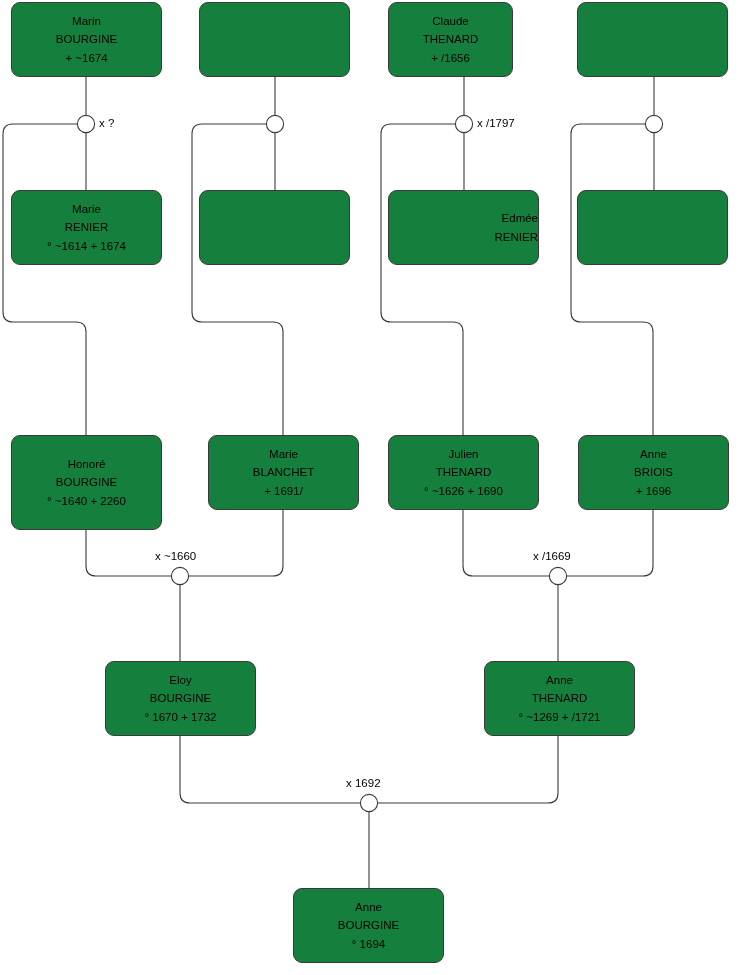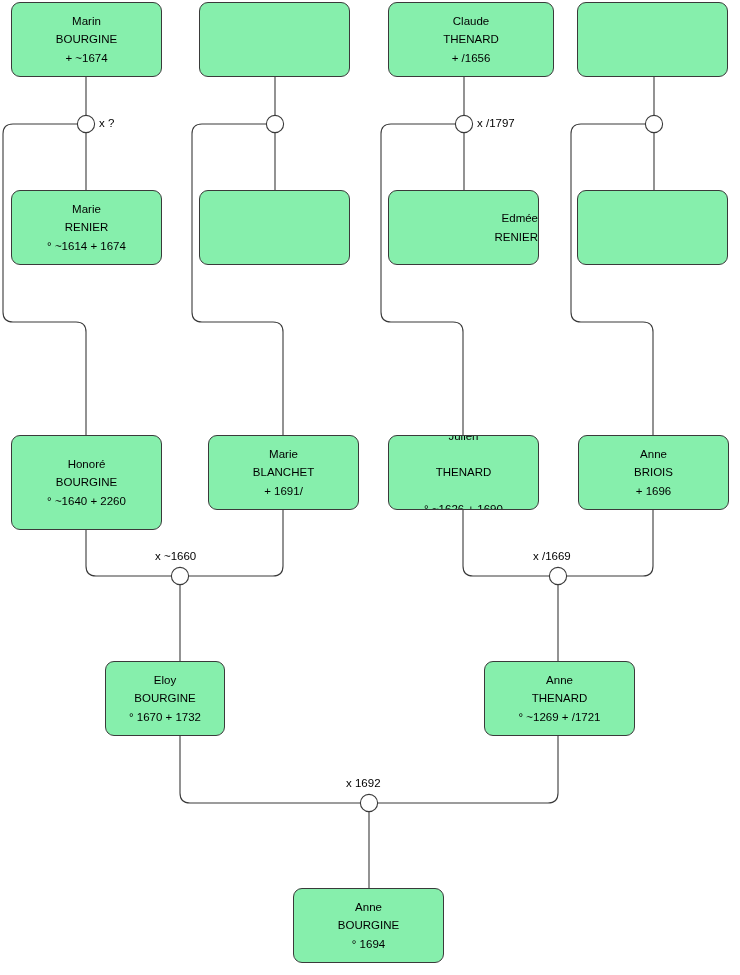--- a/index.html
+++ b/index.html
@@ -23,21 +23,21 @@
     top: 0;
     width: 740px;
     height: 975px;
     pointer-events: none;
   }
   .person-box {
     position: absolute;
     box-sizing: border-box;
     border: 1px solid #3a3a3a;
     border-radius: 9px;
-    background: #86efac;
+    background: #15803d;
     display: flex;
     flex-direction: column;
     align-items: center;
     justify-content: center;
     font-size: 11.5px;
     line-height: 1.62;
     color: #000000;
     text-align: center;
     overflow: hidden;
   }
@@ -106,21 +106,21 @@
       </g>
   </svg>
 
   <div id="boxes-layer">
       <div class="person-box" style="left: 11px; top: 2px; width: 151px; height: 75px;">
         <span class="line-given">Marin</span>
         <span class="line-surname">BOURGINE</span>
         <span class="line-dates">+ ~1674</span>
       </div>
       <div class="person-box" style="left: 199px; top: 2px; width: 151px; height: 75px;"></div>
-      <div class="person-box" style="left: 388px; top: 2px; width: 166px; height: 75px;">
+      <div class="person-box" style="left: 388px; top: 2px; width: 125px; height: 75px;">
         <span class="line-given">Claude</span>
         <span class="line-surname">THENARD</span>
         <span class="line-dates">+ /1656</span>
       </div>
       <div class="person-box" style="left: 577px; top: 2px; width: 151px; height: 75px;"></div>
       <div class="person-box" style="left: 11px; top: 190px; width: 151px; height: 75px;">
         <span class="line-given">Marie</span>
         <span class="line-surname">RENIER</span>
         <span class="line-dates">° ~1614 + 1674</span>
       </div>
@@ -133,31 +133,31 @@
       <div class="person-box" style="left: 11px; top: 435px; width: 151px; height: 95px;">
         <span class="line-given">Honoré</span>
         <span class="line-surname">BOURGINE</span>
         <span class="line-dates">° ~1640 + 2260</span>
       </div>
       <div class="person-box" style="left: 208px; top: 435px; width: 151px; height: 75px;">
         <span class="line-given">Marie</span>
         <span class="line-surname">BLANCHET</span>
         <span class="line-dates">+ 1691/</span>
       </div>
-      <div class="person-box" style="left: 388px; top: 435px; width: 151px; height: 75px; gap: 18px;">
+      <div class="person-box" style="left: 388px; top: 435px; width: 151px; height: 75px;">
         <span class="line-given">Julien</span>
         <span class="line-surname">THENARD</span>
         <span class="line-dates">° ~1626 + 1690</span>
       </div>
       <div class="person-box" style="left: 578px; top: 435px; width: 151px; height: 75px;">
         <span class="line-given">Anne</span>
         <span class="line-surname">BRIOIS</span>
         <span class="line-dates">+ 1696</span>
       </div>
-      <div class="person-box" style="left: 105px; top: 661px; width: 120px; height: 75px;">
+      <div class="person-box" style="left: 105px; top: 661px; width: 151px; height: 75px;">
         <span class="line-given">Eloy</span>
         <span class="line-surname">BOURGINE</span>
         <span class="line-dates">° 1670 + 1732</span>
       </div>
       <div class="person-box" style="left: 484px; top: 661px; width: 151px; height: 75px;">
         <span class="line-given">Anne</span>
         <span class="line-surname">THENARD</span>
         <span class="line-dates">° ~1269 + /1721</span>
       </div>
       <div class="person-box" style="left: 293px; top: 888px; width: 151px; height: 75px;">

